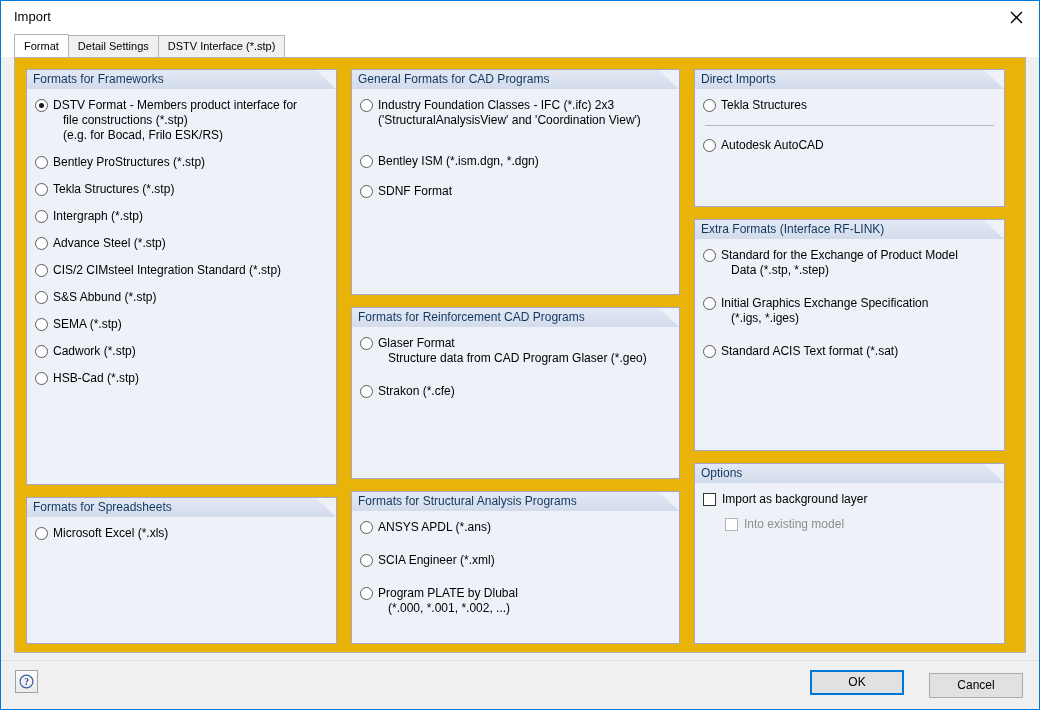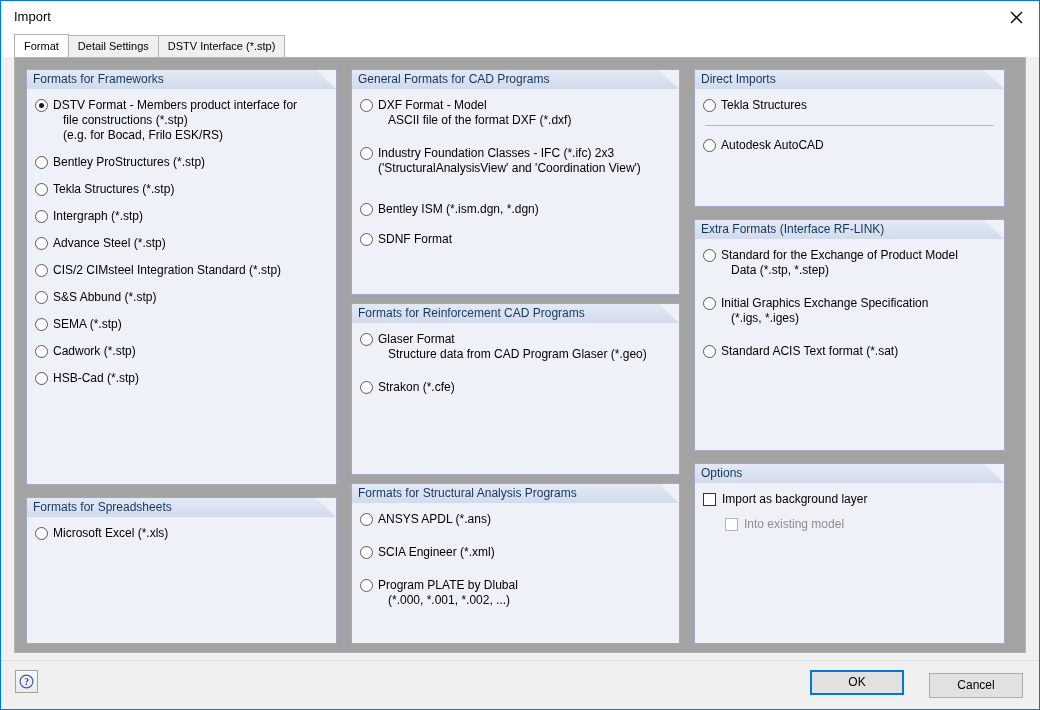--- a/index.html
+++ b/index.html
@@ -86,40 +86,40 @@
     height: 23px;
     line-height: 22px;
   }
 
   
   .tabbody {
     flex: 1 1 auto;
     margin: 0 13px 0 13px;
     border: 1px solid #b4b4b4;
     border-top: 1px solid #b4b4b4;
-    background: #a3a3a3;
+    background: #eab308;
     position: relative;
     box-sizing: border-box;
   }
 
   .columns {
     position: absolute;
     left: 0; top: 0; right: 0; bottom: 0;
     padding: 11px 11px 8px 11px;
     display: flex;
     gap: 14px;
     box-sizing: border-box;
   }
   .col {
     display: flex;
     flex-direction: column;
     gap: 12px;
   }
   .col-1 { width: 311px; flex: none; }
-  .col-2 { width: 329px; flex: none; gap: 8px; }
+  .col-2 { width: 329px; flex: none; }
   .col-3 { width: 311px; flex: none; }
 
   
   .group {
     border: 1px solid #a6a6c8;
     background: #eef1f8;
     box-sizing: border-box;
     display: flex;
     flex-direction: column;
     position: relative;
@@ -347,24 +347,20 @@
           </div>
         </div>
 
       </div>
 
       <div class="col col-2">
 
         <div class="group" style="height:226px;">
           <div class="ghead">General Formats for CAD Programs</div>
           <div class="gbody">
-            <div class="opt" style="margin-bottom:18px;">
-              <span class="radio"></span>
-              <span class="optlabel"><span>DXF Format - Model</span><span class="l2">ASCII file of the format DXF (*.dxf)</span></span>
-            </div>
             <div class="opt" style="margin-bottom:26px;">
               <span class="radio"></span>
               <span class="optlabel"><span>Industry Foundation Classes - IFC (*.ifc) 2x3</span><span class="l2plain">('StructuralAnalysisView' and 'Coordination View')</span></span>
             </div>
             <div class="opt" style="margin-bottom:15px;">
               <span class="radio"></span>
               <span class="optlabel">Bentley ISM (*.ism.dgn, *.dgn)</span>
             </div>
             <div class="opt">
               <span class="radio"></span>

